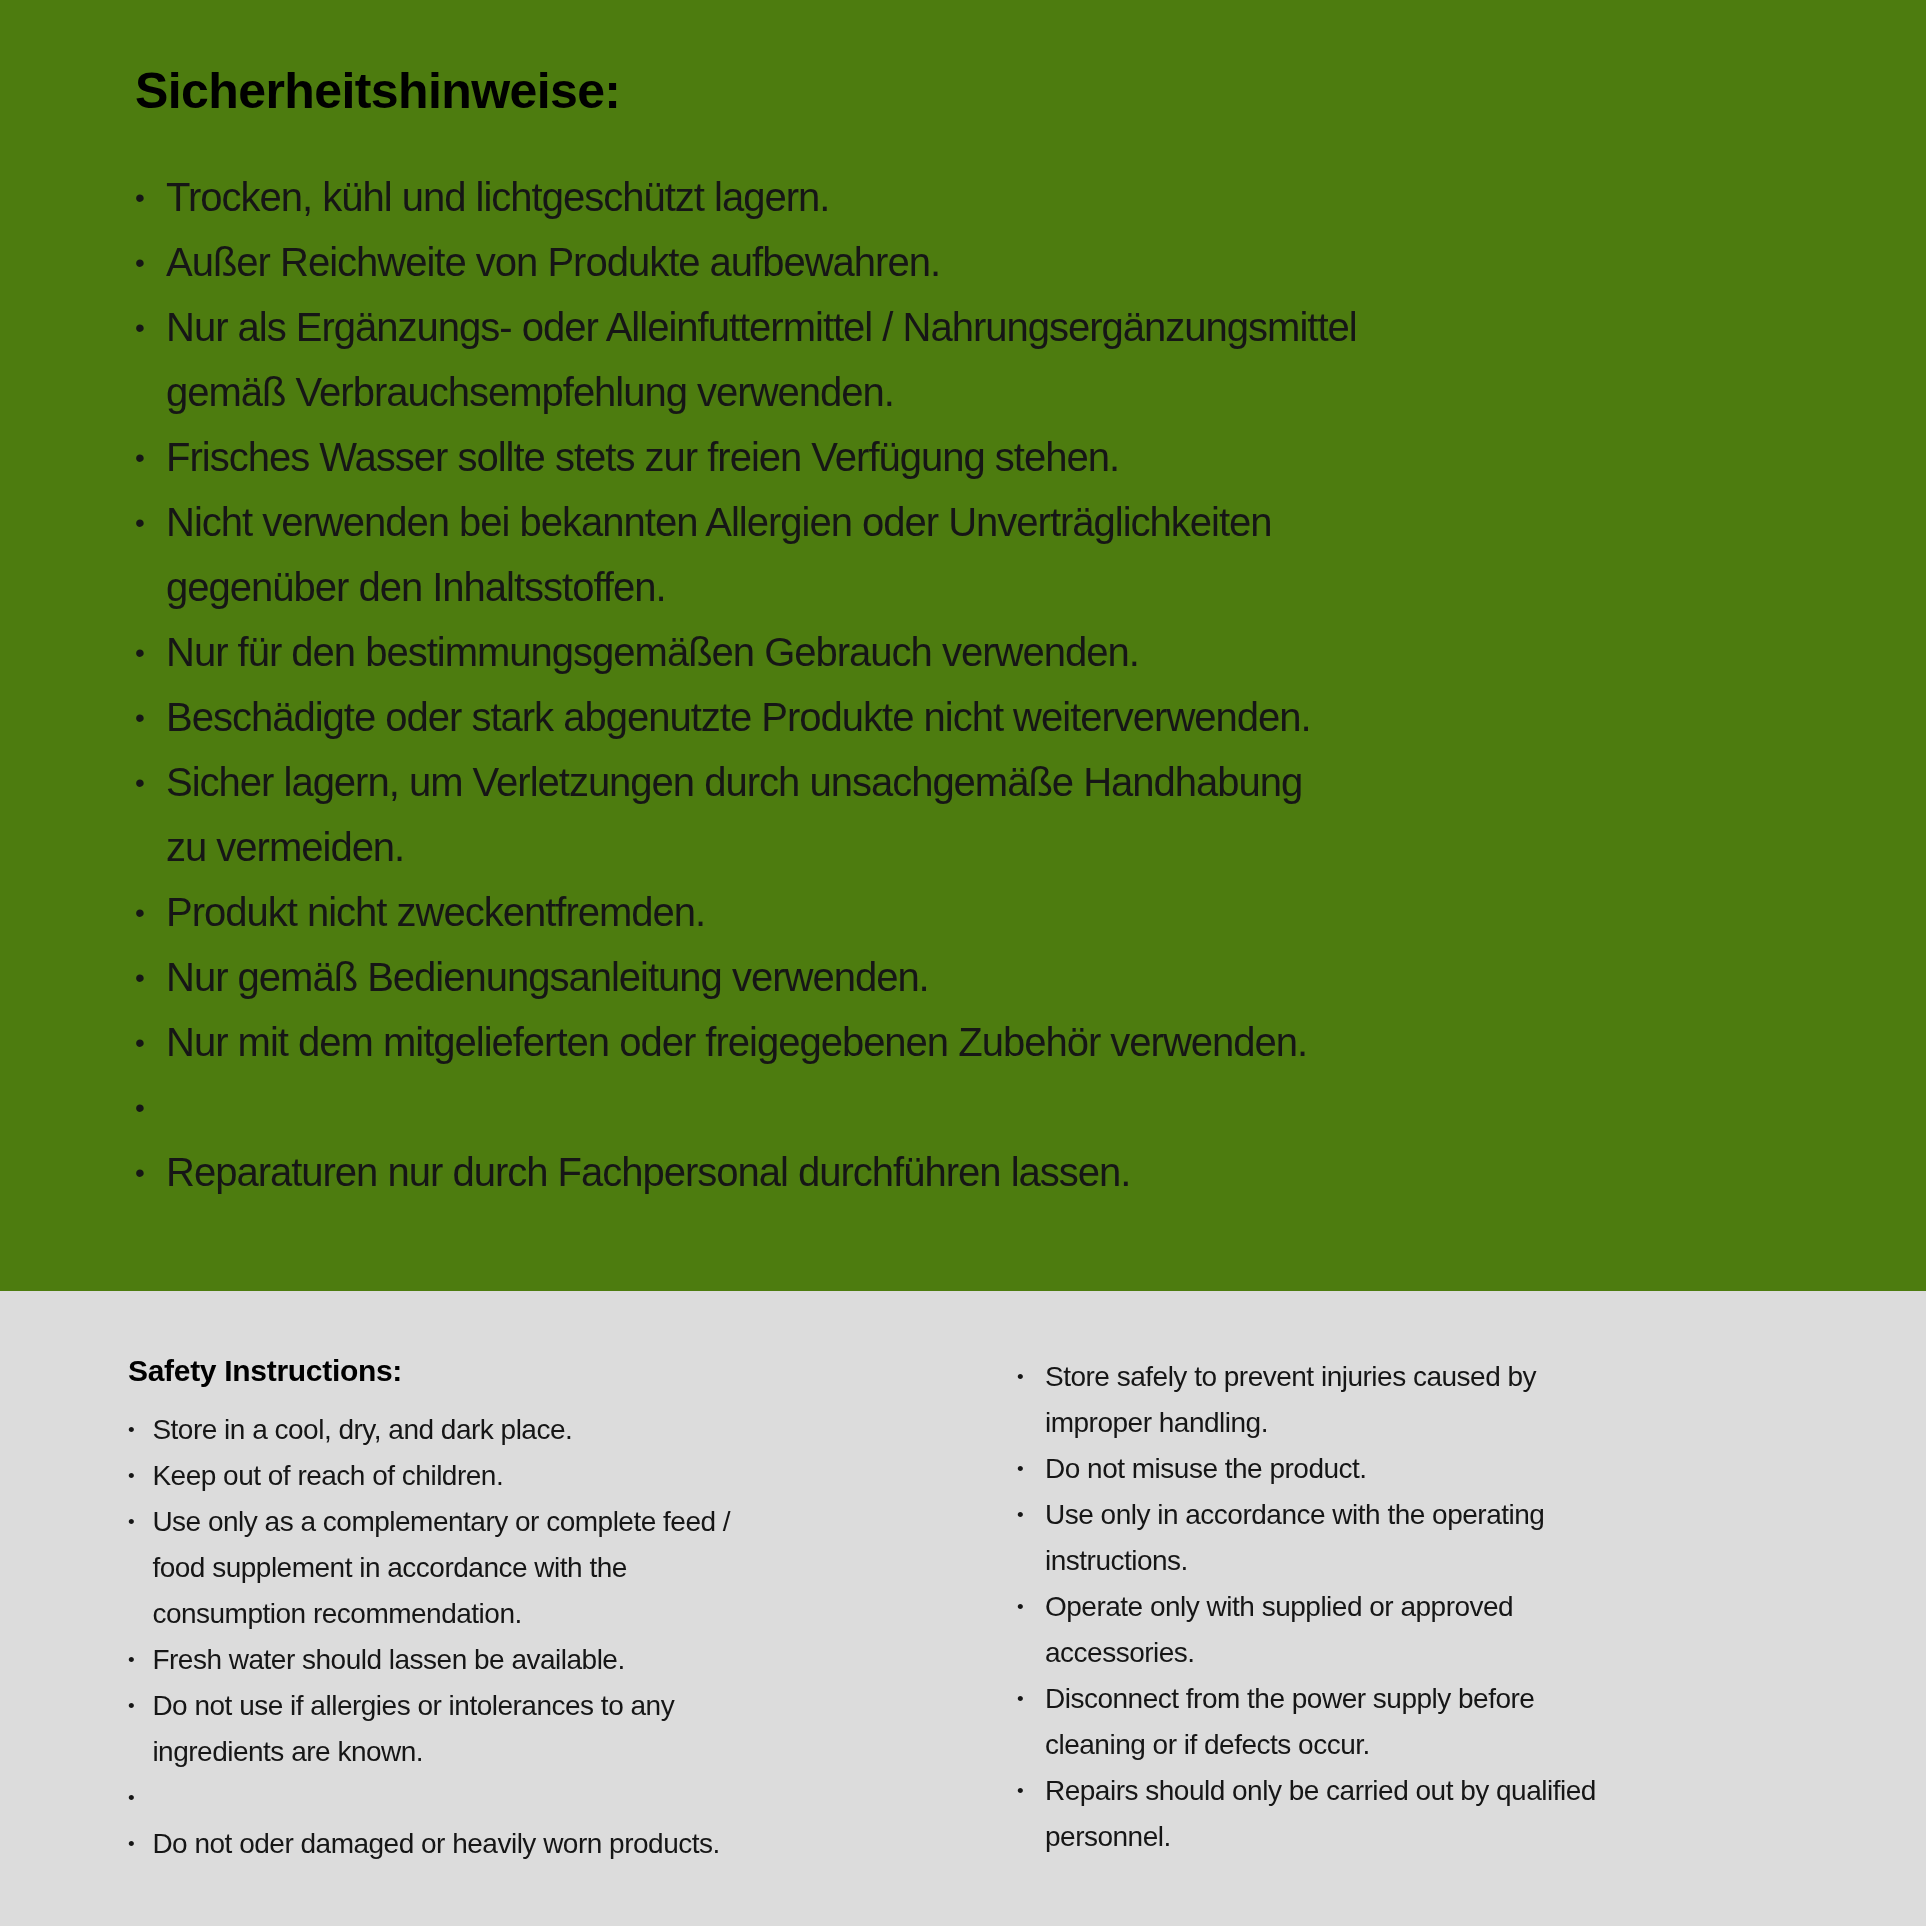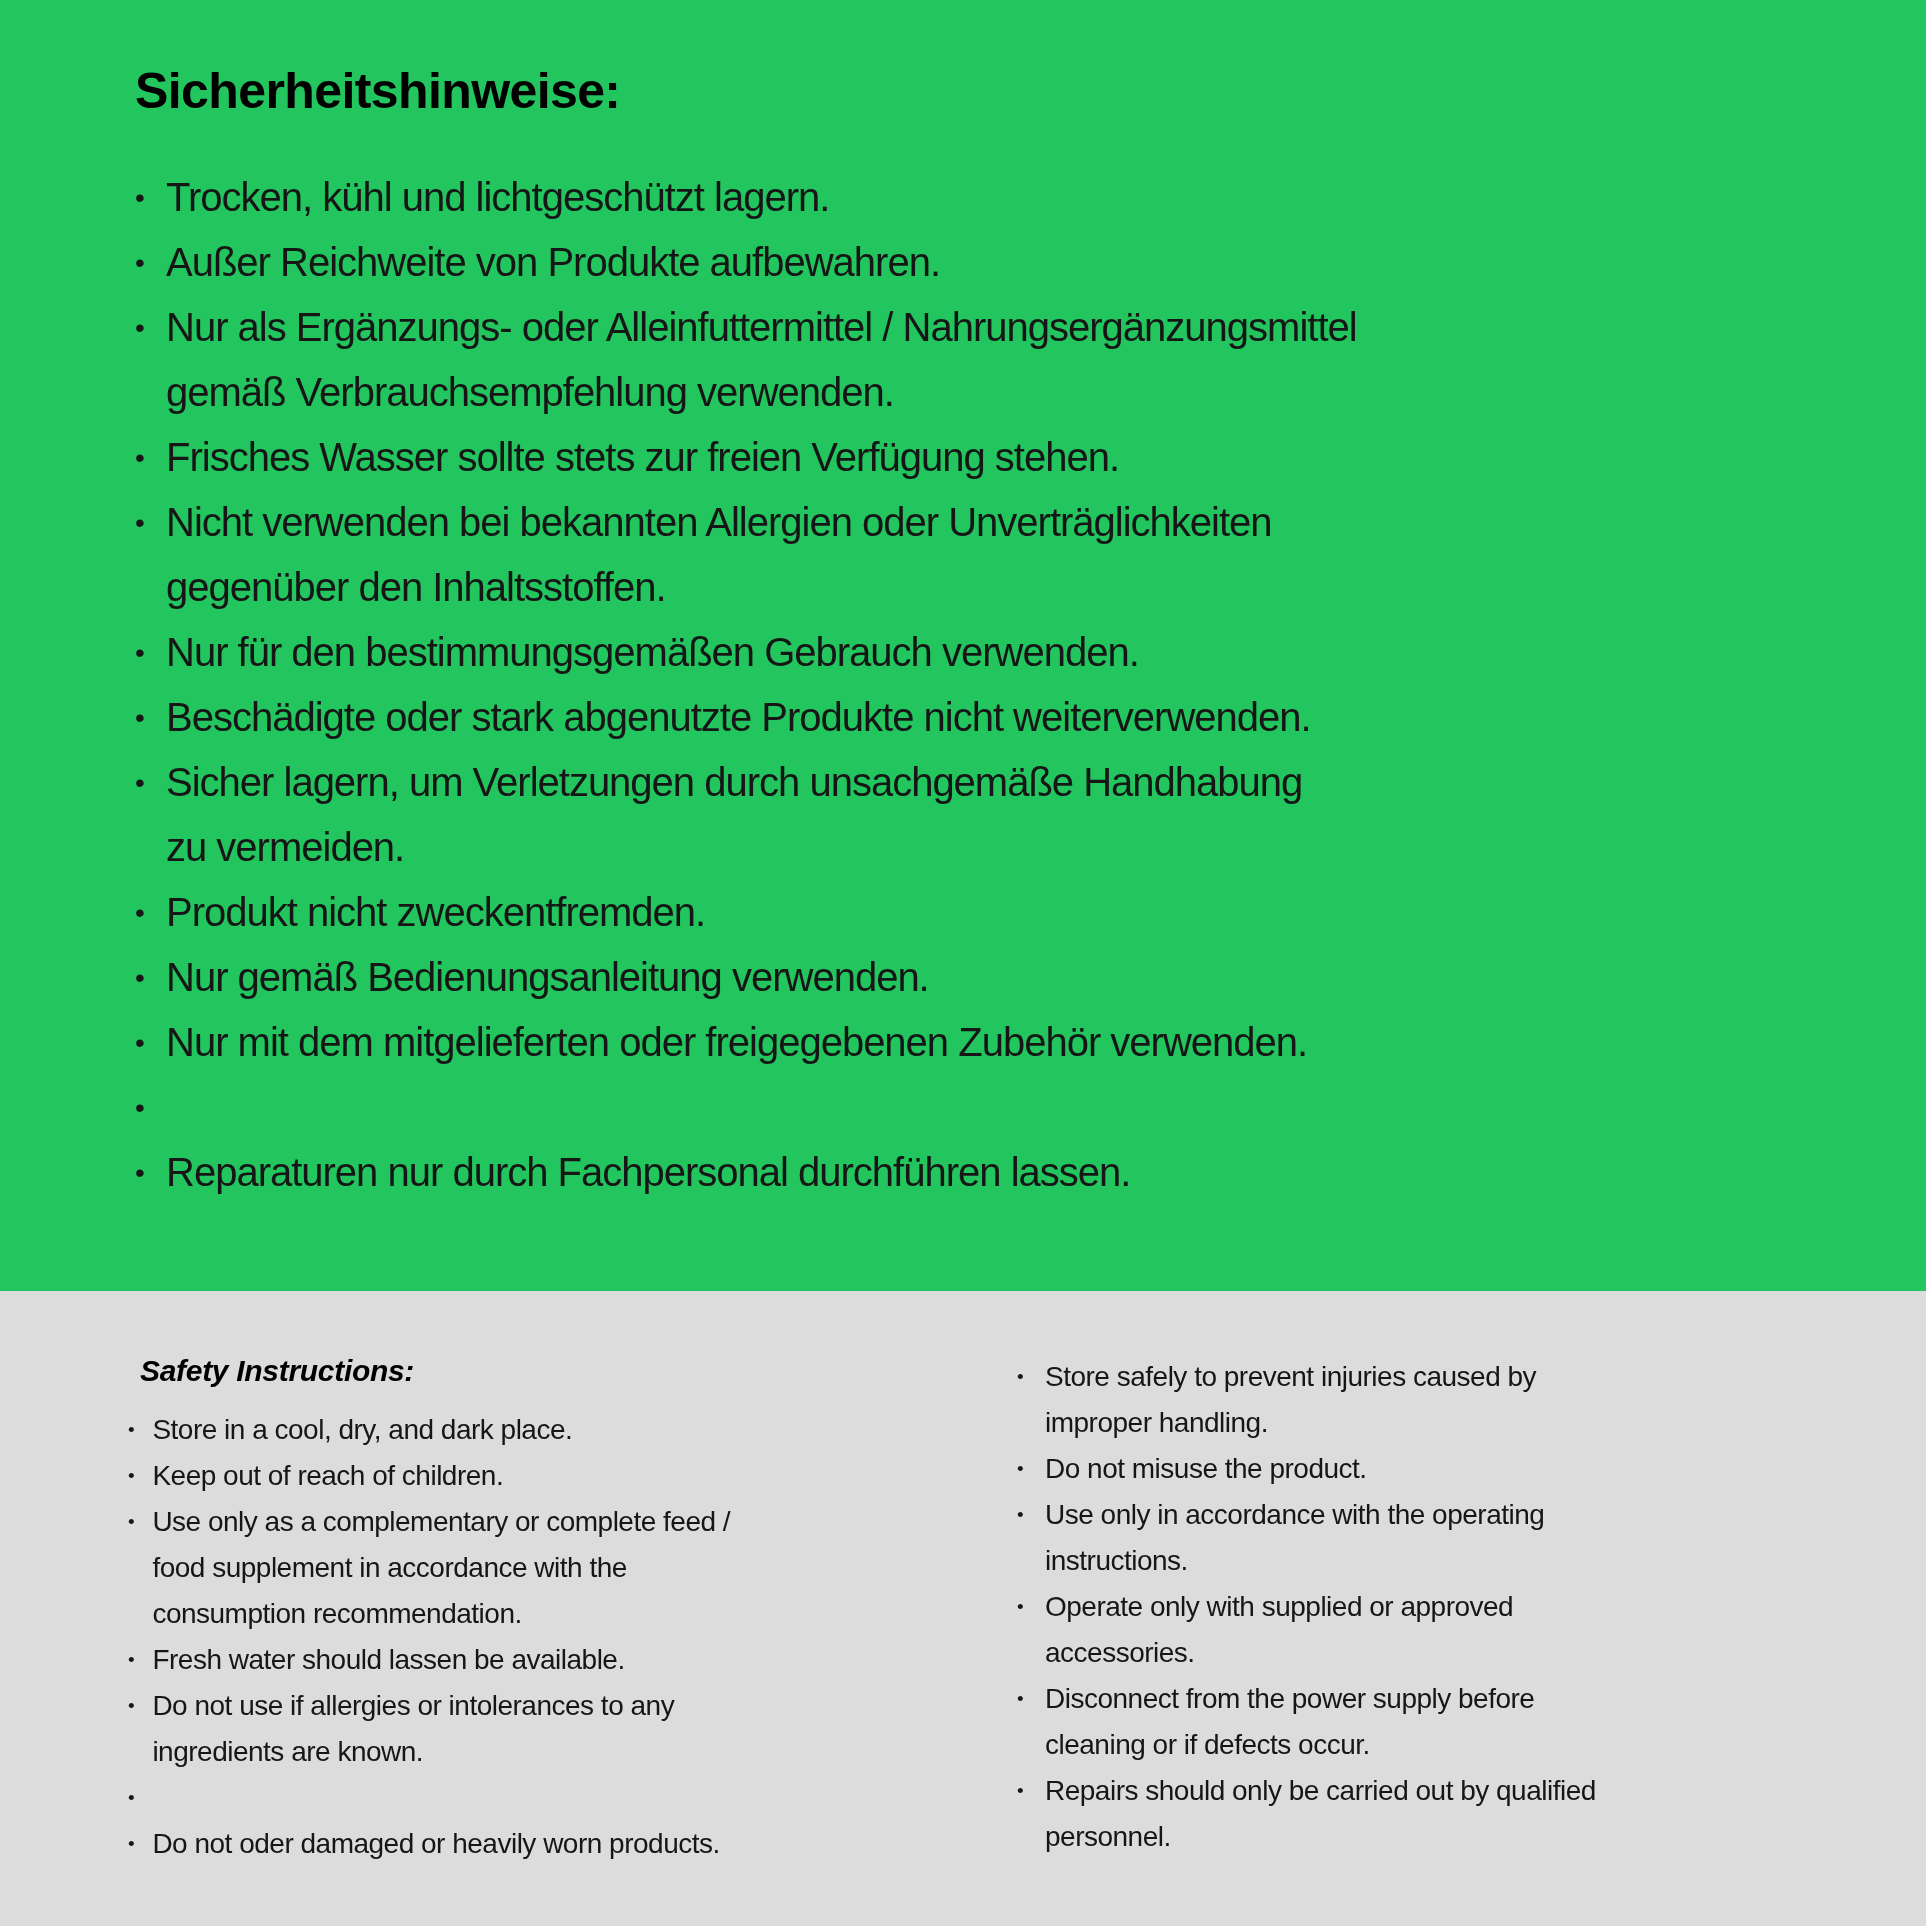--- a/index.html
+++ b/index.html
@@ -4,21 +4,21 @@
 <style>
   html, body {
     margin: 0;
     padding: 0;
     background: #ffffff;
   }
   .page {
     position: relative;
     width: 1926px;
     height: 1926px;
-    background: #22c55e;
+    background: #4d7c0f;
     font-family: "Liberation Sans", "DejaVu Sans", sans-serif;
     color: #161616;
     overflow: hidden;
   }
   
   .de-section {
     box-sizing: border-box;
     height: 1291px;
     padding: 64px 77px 0 135px;
   }
@@ -65,27 +65,26 @@
   .en-col-left {
     width: 847px;
     flex: 0 0 auto;
   }
   .en-col-right {
     width: 860px;
     flex: 0 0 auto;
     margin-left: 42px;
   }
   .en-heading {
-    margin: 0 0 18px 12px;
+    margin: 0 0 18px 0;
     font-size: 30px;
     font-weight: 700;
     color: #000000;
     letter-spacing: -0.3px;
     line-height: 1.15;
-    font-style: italic;
   }
   .en-list li {
     display: flex;
     font-size: 28px;
     line-height: 46px;
     letter-spacing: -0.5px;
   }
   .en-list .dot {
     flex: 0 0 24.4px;
     font-size: 19px;

